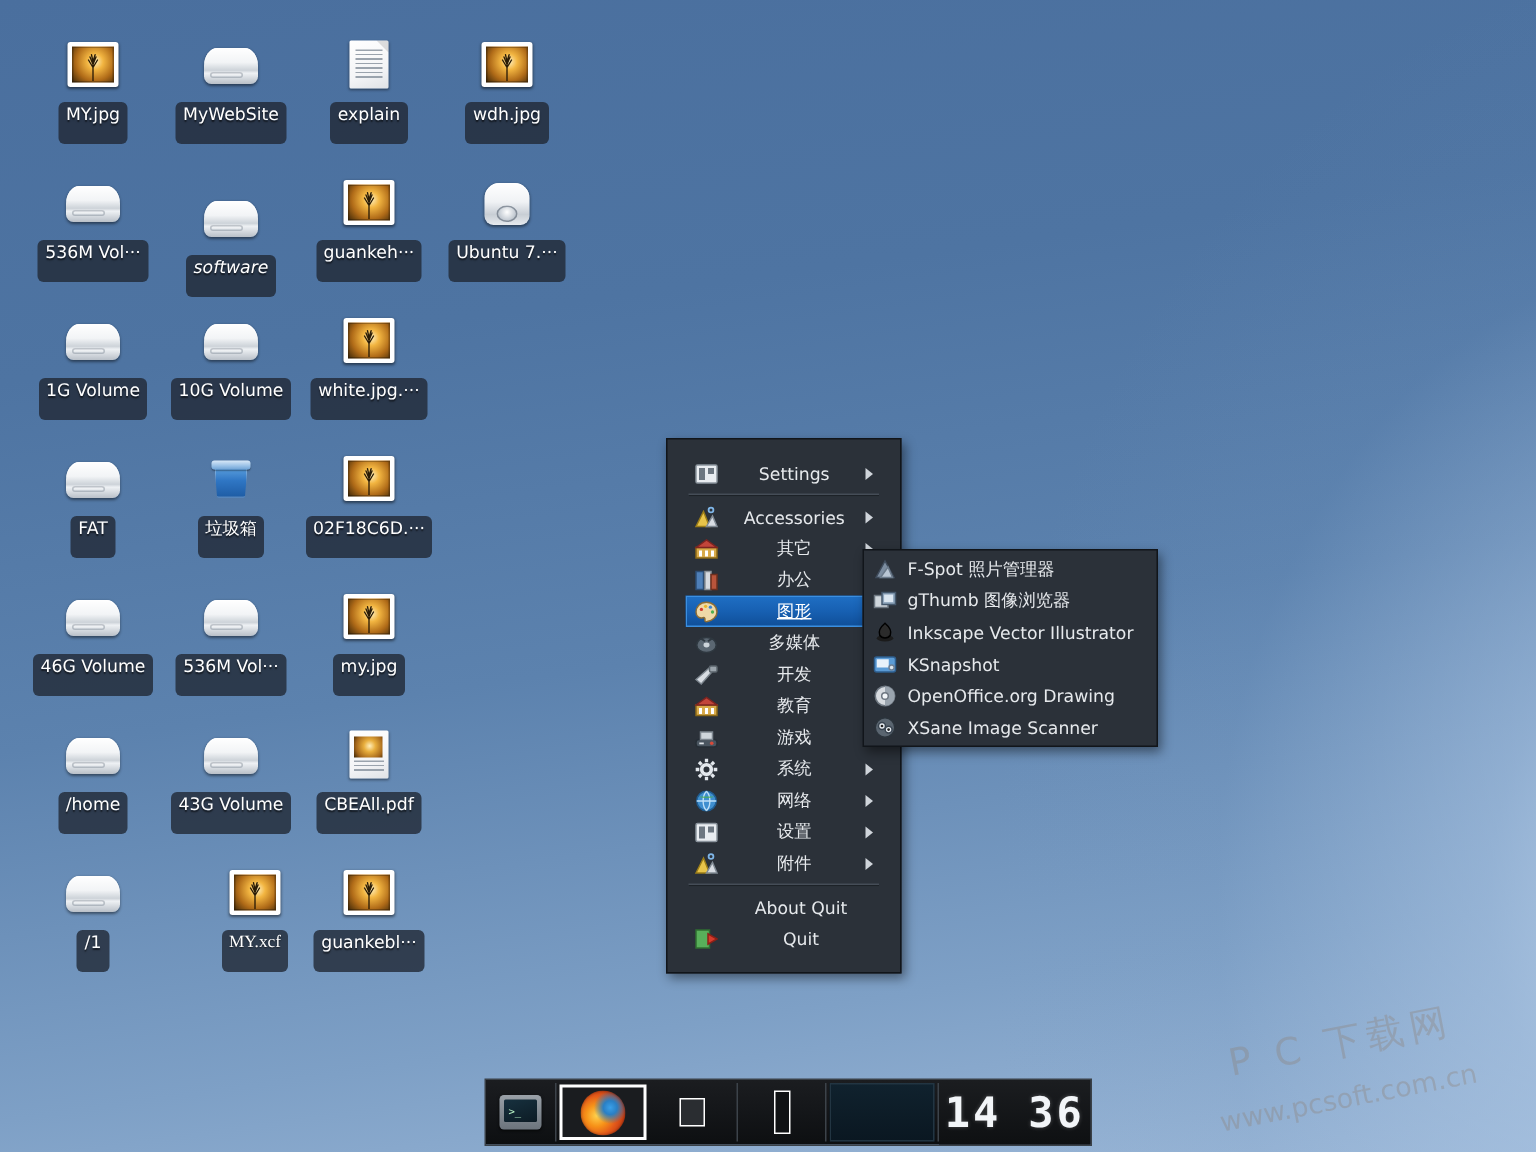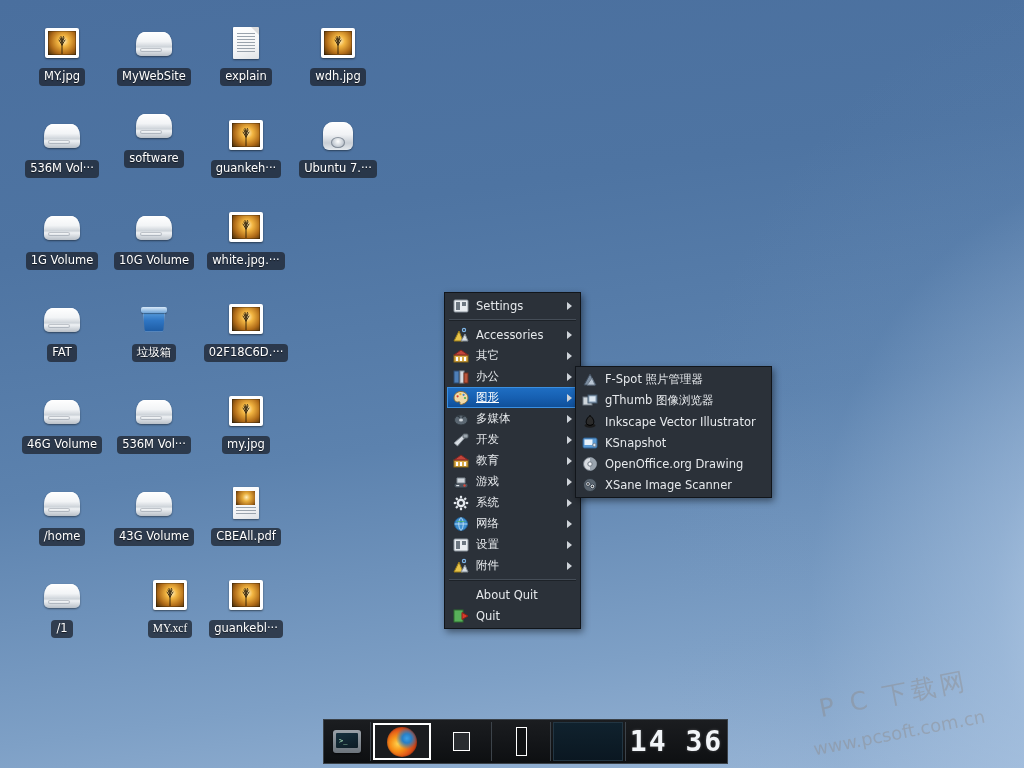--- a/index.html
+++ b/index.html
@@ -54,21 +54,21 @@
     cursor: default;
   }
   .dicon .glyph {
     width: 48px; height: 44px;
     margin: 0 auto 2px auto;
     position: relative;
   }
   .dicon .lbl {
     display: inline-block;
     max-width: 94px;
-    padding: 2px 5px 3px 5px;
+    padding: 2px 5px 13px 5px;
     background: rgba(32,40,52,0.80);
     border-radius: 4px;
     color: #ffffff;
     font-size: 11.5px;
     line-height: 13px;
     white-space: nowrap;
     overflow: hidden;
     text-shadow: 0 1px 1px rgba(0,0,0,0.6);
     text-align: center;
   }
@@ -208,24 +208,25 @@
   }
 
   
   #xfce-menu {
     position: absolute;
     left: 444px; top: 292px;
     width: 131px;
     background: #2b3139;
     border: 1px solid #11151a;
     box-shadow: 2px 3px 7px rgba(0,0,0,0.45);
-    padding: 2px;
+    padding: 12px;
     color: #e6e9ec;
     font-size: 11.5px;
     z-index: 30;
+    text-align: center;
   }
   .mi {
     position: relative;
     display: flex;
     align-items: center;
     height: 21px;
     padding: 0 6px 0 6px;
     white-space: nowrap;
     cursor: default;
   }
@@ -397,21 +398,21 @@
       <div class="dicon" style="left: 290px; top: 22px;"><div class="glyph">
           <span class="ic-img">
             <svg class="tree" viewBox="0 0 10 20" width="10" height="20">
               <path d="M5 20 V9 M5 11 L2 6 M5 11 L8 6 M5 9 L3 4 M5 9 L7 4 M5 7 L4 2.5 M5 7 L6.4 2.5" stroke="#2a1c06" stroke-width="0.9" fill="none" stroke-linecap="round"></path>
             </svg>
           </span>
         </div><span class="lbl">wdh.jpg</span></div>
       <div class="dicon" style="left: 14px; top: 114px;"><div class="glyph">
           <span class="ic-drive"></span>
         </div><span class="lbl">536M Vol···</span></div>
-      <div class="dicon" style="left: 106px; top: 104px;"><div class="glyph">
+      <div class="dicon" style="left: 106px; top: 124px; font-style: italic;"><div class="glyph">
           <span class="ic-drive"></span>
         </div><span class="lbl">software</span></div>
       <div class="dicon" style="left: 198px; top: 114px;"><div class="glyph">
           <span class="ic-img">
             <svg class="tree" viewBox="0 0 10 20" width="10" height="20">
               <path d="M5 20 V9 M5 11 L2 6 M5 11 L8 6 M5 9 L3 4 M5 9 L7 4 M5 7 L4 2.5 M5 7 L6.4 2.5" stroke="#2a1c06" stroke-width="0.9" fill="none" stroke-linecap="round"></path>
             </svg>
           </span>
         </div><span class="lbl">guankeh···</span></div>
       <div class="dicon" style="left: 290px; top: 114px;"><div class="glyph">

